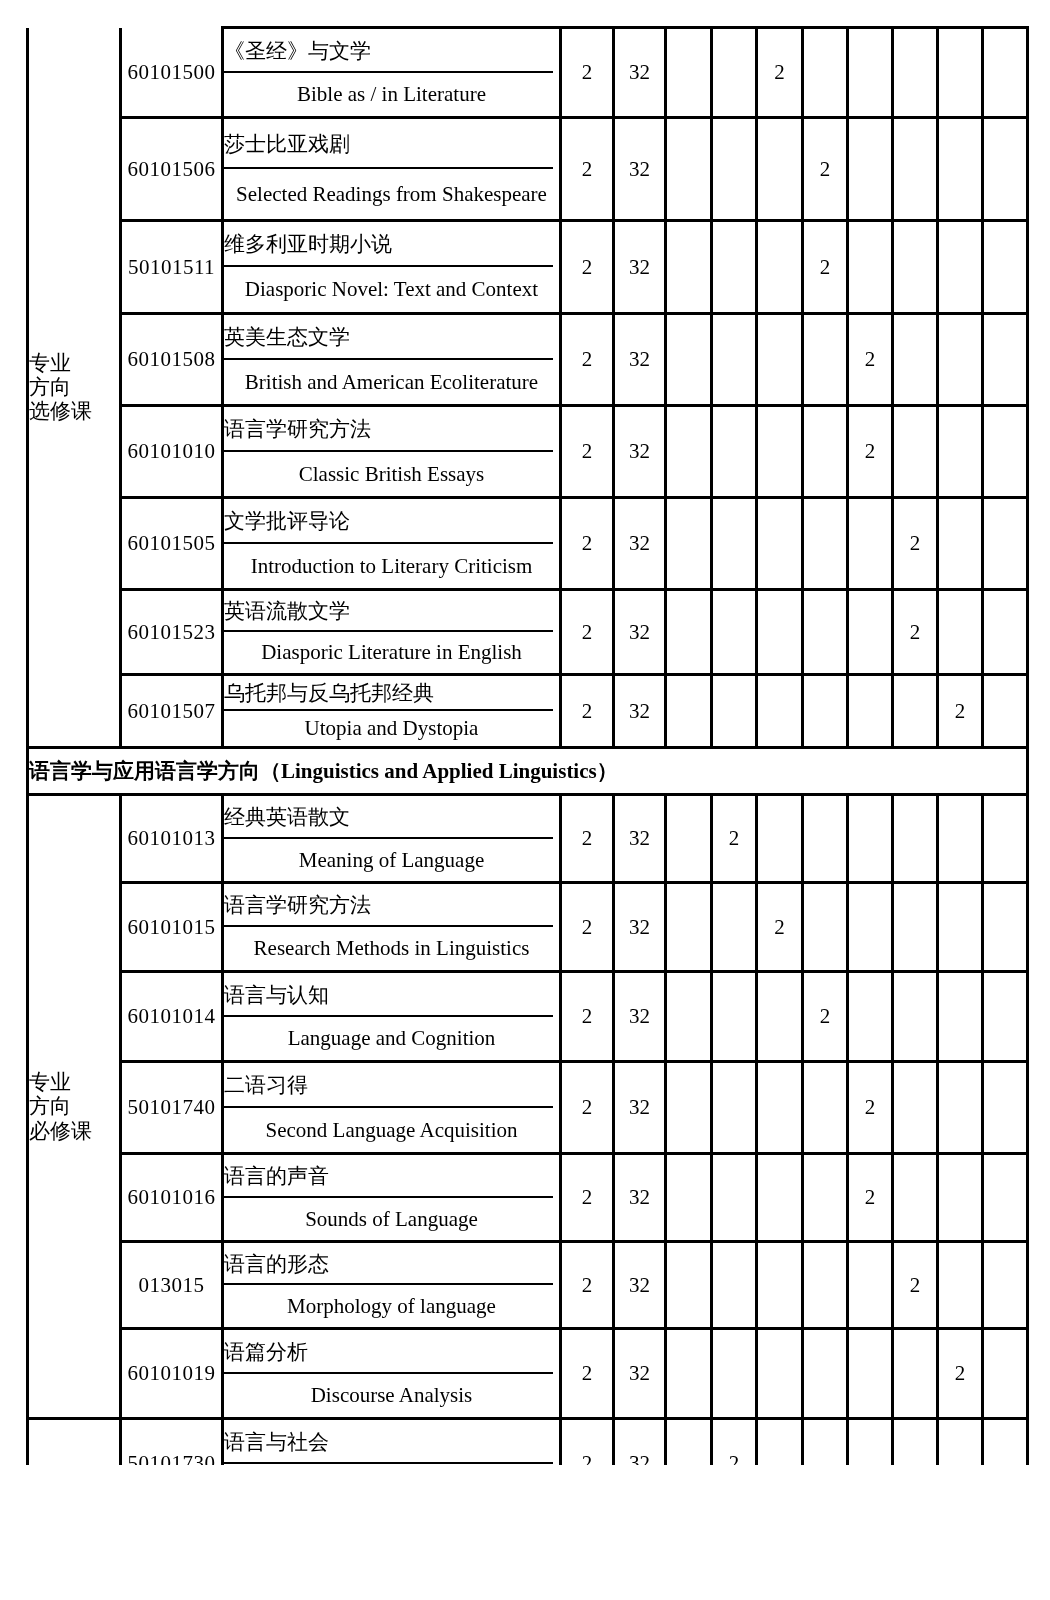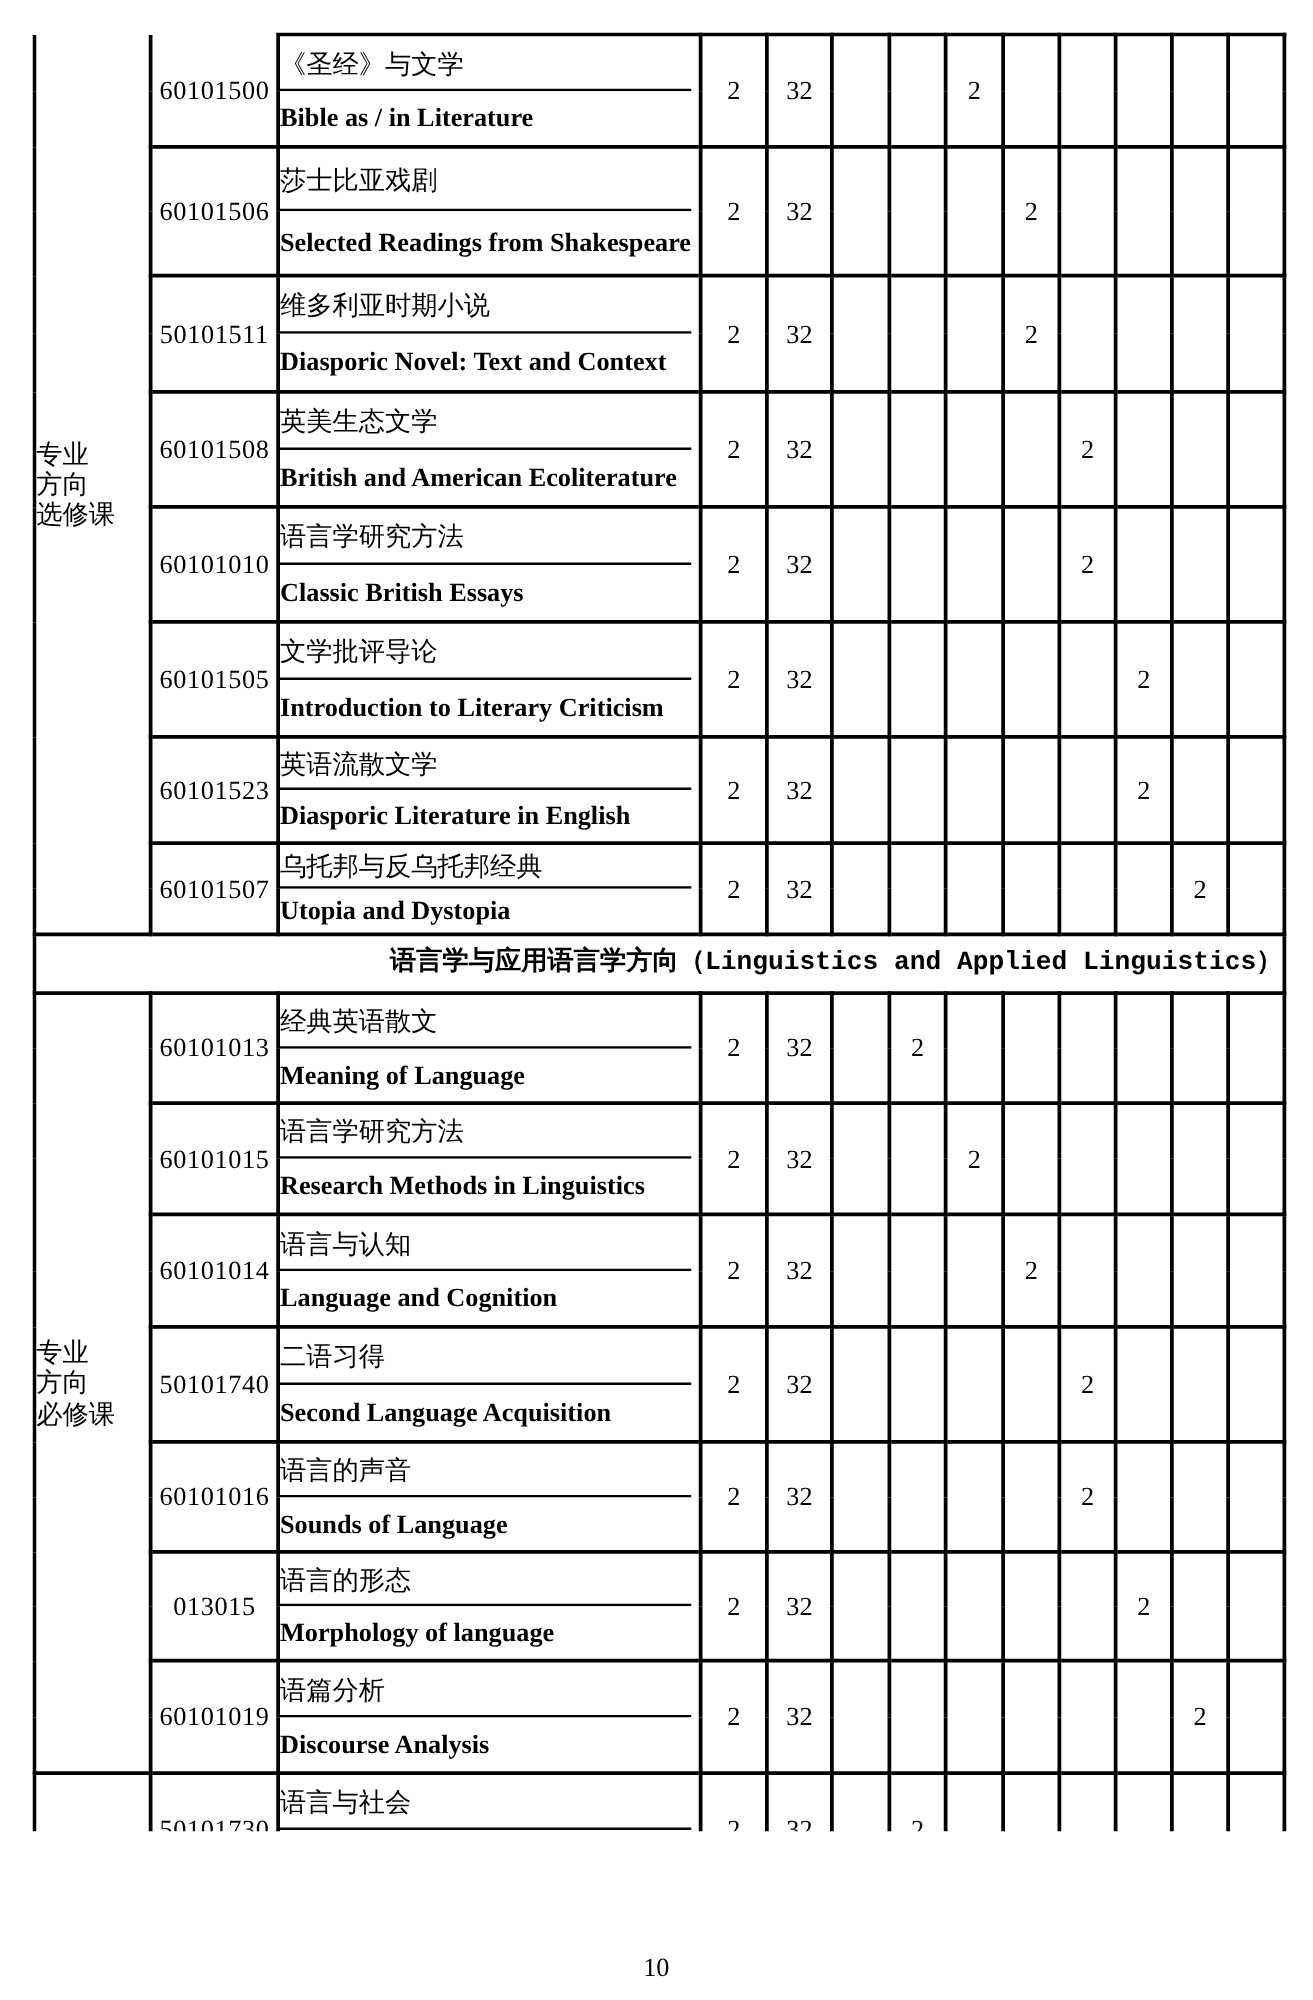--- a/index.html
+++ b/index.html
@@ -8,23 +8,23 @@
   .table-clip{position:absolute;left:26px;top:26px;width:1006px;height:1439px;overflow:hidden;}
   table.curr{border-collapse:collapse;table-layout:fixed;width:1000px;}
   table.curr td{border:3px solid #000;padding:0;overflow:hidden;vertical-align:middle;
                 font-size:21px;line-height:1.15;}
   td.cat{text-align:left;font-size:23px;line-height:30px;}
   td.cat-top{vertical-align:top;padding-top:233px;}
   td.no-top{border-top:none !important;}
   td.code{text-align:center;letter-spacing:0.5px;}
   td.cn{position:relative;border-bottom:none !important;text-align:left;padding-left:7px;}
   td.cn::after{content:"";position:absolute;left:0;right:6px;bottom:0;height:2px;background:#000;}
-  td.en{border-top:none !important;text-align:left;padding-left:7px;font-weight:bold;}
+  td.en{border-top:none !important;text-align:center;padding-left:7px;}
   td.num{text-align:center;}
-  td.sec-header{text-align:right;font-weight:bold;font-size:21px;font-family:Liberation Mono, monospace;}
+  td.sec-header{text-align:left;font-weight:bold;font-size:21px;}
   .page-num{position:absolute;left:0;top:1562px;width:1050px;text-align:center;
             font-size:21px;color:#000;}
 </style>
 </head>
 <body>
 
 <div class="page">
   <div class="table-clip">
     <table class="curr">
       <colgroup>
@@ -343,14 +343,13 @@
           <td class="num" rowspan="2"></td>
           <td class="num" rowspan="2"></td>
         </tr>
         <tr style="height:45px">
           <td class="en"></td>
         </tr>
       </tbody>
     </table>
   </div>
 
-  <div class="page-num">10</div>
 </div>
 
 </body></html>

